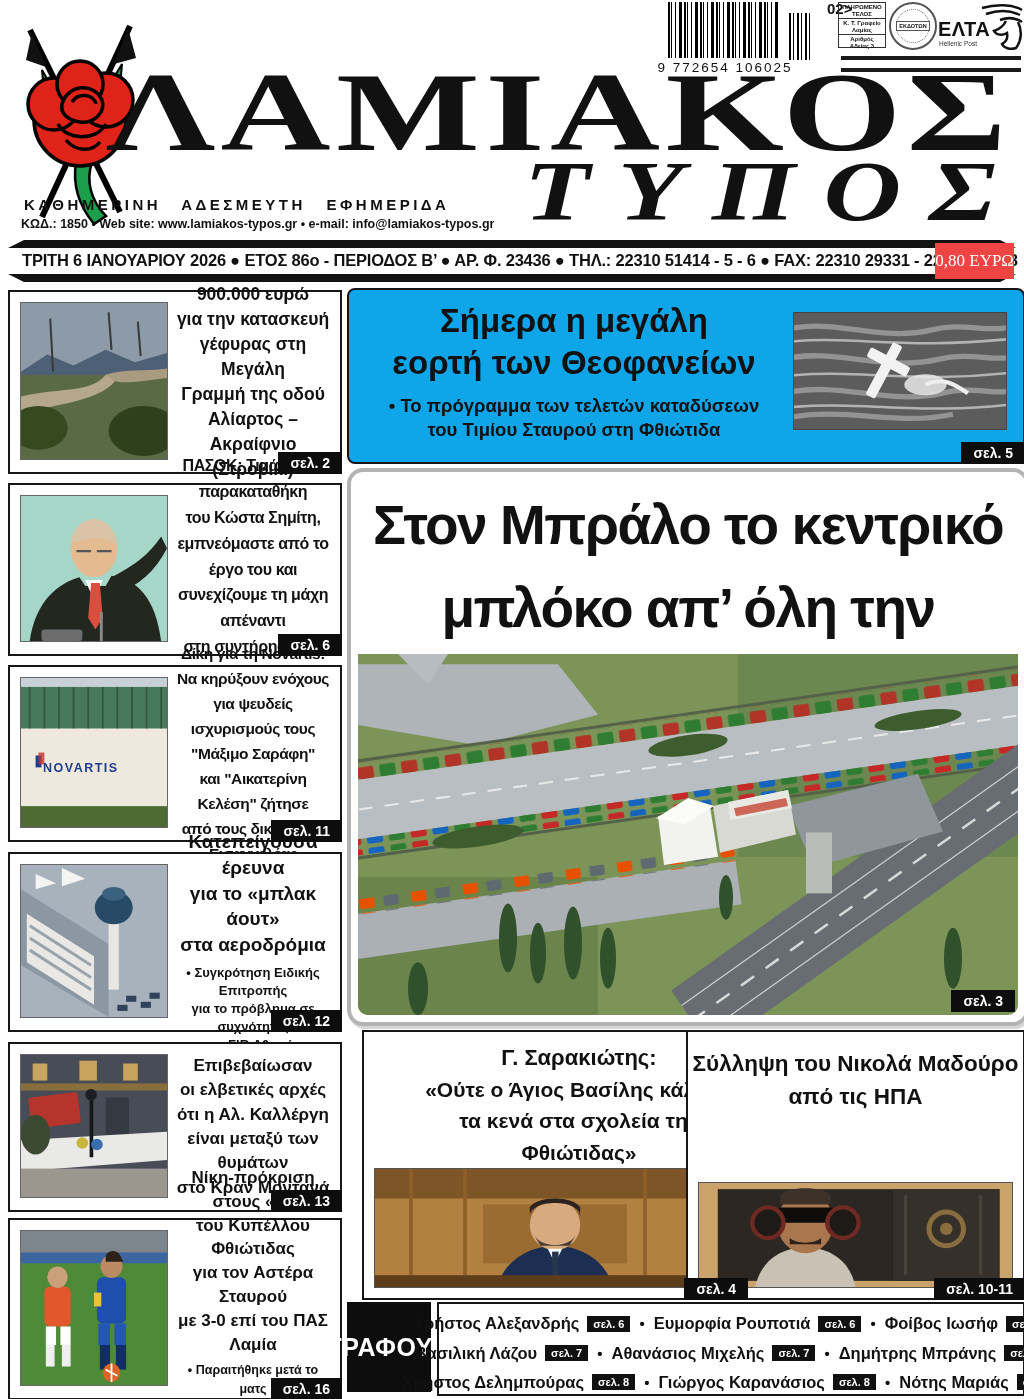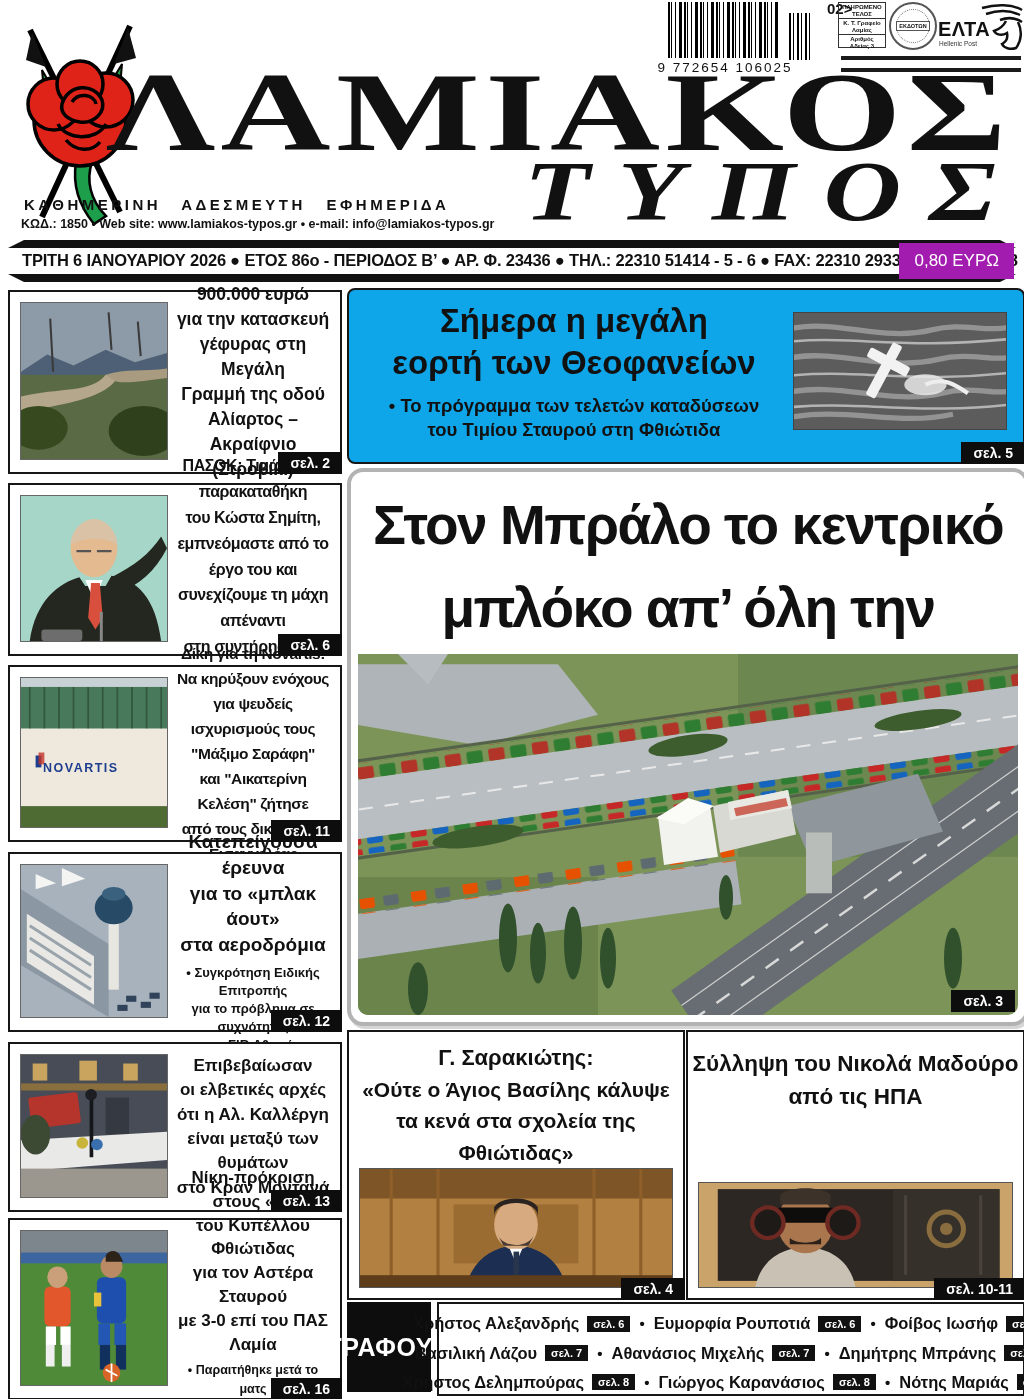--- a/index.html
+++ b/index.html
@@ -39,23 +39,23 @@
   .elta .nm{position:absolute;left:0;top:16px;font-size:20px;font-weight:700;letter-spacing:.5px;}
   .elta .sub{position:absolute;left:1px;top:38px;font-size:6.5px;color:#333;}
   .hbar{height:4px;background:#1a1a1a;left:841px;width:180px;}
 
   .dateline{left:8px;top:240px;width:1008px;height:42px;}
   .dateline .strip{position:absolute;left:0;right:0;height:8px;background:#121212;}
   .dateline .strip.t{top:0;clip-path:polygon(0 100%,16px 0,calc(100% - 16px) 0,100% 100%);}
   .dateline .strip.b{bottom:0;clip-path:polygon(0 0,100% 0,calc(100% - 16px) 100%,16px 100%);}
   .dateline .txt{position:absolute;left:14px;top:11px;font-size:16.5px;font-weight:700;
                  letter-spacing:-.2px;white-space:nowrap;}
-  .pricetag{position:absolute;right:2px;top:3px;bottom:3px;background:#a21caf;color:#fff;
-            font-family:Liberation Sans, sans-serif;font-size:17px;display:flex;align-items:center;
-            padding:0 15px;white-space:nowrap;}
+  .pricetag{position:absolute;right:2px;top:3px;bottom:3px;background:#ef4444;color:#fff;
+            font-family:Liberation Serif, serif;font-size:17px;display:flex;align-items:center;
+            padding:0 0;white-space:nowrap;}
 
   
   .sbox{position:absolute;left:8px;width:330px;border:2px solid #161616;background:#fff;}
   .sfig{position:absolute;left:10px;top:10px;width:146px;border:1px solid #666;overflow:hidden;}
   .sfig svg{display:block;width:100%;height:100%;}
   .stxt{position:absolute;left:164px;right:8px;top:0;bottom:0;display:flex;flex-direction:column;
         justify-content:center;text-align:center;}
   .badge{position:absolute;right:-2px;bottom:-2px;background:#0d0d0d;color:#fff;
          font-size:14px;font-weight:700;padding:3px 12px;z-index:3;white-space:nowrap;}
   .pre{white-space:pre-line;}
@@ -79,21 +79,21 @@
   .mainbox{position:absolute;left:347px;top:468px;width:674px;height:550px;background:#fff;
            border:4px solid #b3b3b3;border-radius:16px;box-shadow:2px 3px 0 #d6d6d6;}
   .headline{position:absolute;left:0;right:0;top:12px;text-align:center;font-size:55px;
             font-weight:700;line-height:1.5;letter-spacing:-1.5px;}
   .mainfig{position:absolute;left:7px;right:7px;top:182px;bottom:7px;border-radius:0 0 10px 10px;overflow:hidden;}
   .mainfig svg{display:block;width:100%;height:100%;}
   .mainbox .badge{right:10px;bottom:10px;}
 
   
   .midbox{position:absolute;top:1030px;height:266px;border:2px solid #161616;background:#fff;}
-  .mid-l{left:347px;width:334px;}
+  .mid-l{left:362px;width:334px;padding-left:48px;}
   .mid-r{left:686px;width:335px;}
   .mid-kicker{margin-top:10px;text-align:center;font-size:22px;font-weight:700;line-height:1.45;}
   .mid-title{text-align:center;font-size:21px;font-weight:700;line-height:1.5;}
   .mid-title-r{margin-top:16px;text-align:center;font-size:22.5px;font-weight:700;line-height:1.45;}
   .mid-bullet{margin-top:6px;text-align:center;font-size:14.5px;font-weight:700;line-height:1.4;}
   .midfig{position:absolute;left:10px;right:10px;bottom:10px;border:1px solid #555;overflow:hidden;}
   .midfig svg{display:block;width:100%;height:100%;}
   .mid-l .midfig{height:118px;}
   .mid-r .midfig{height:104px;}
 

